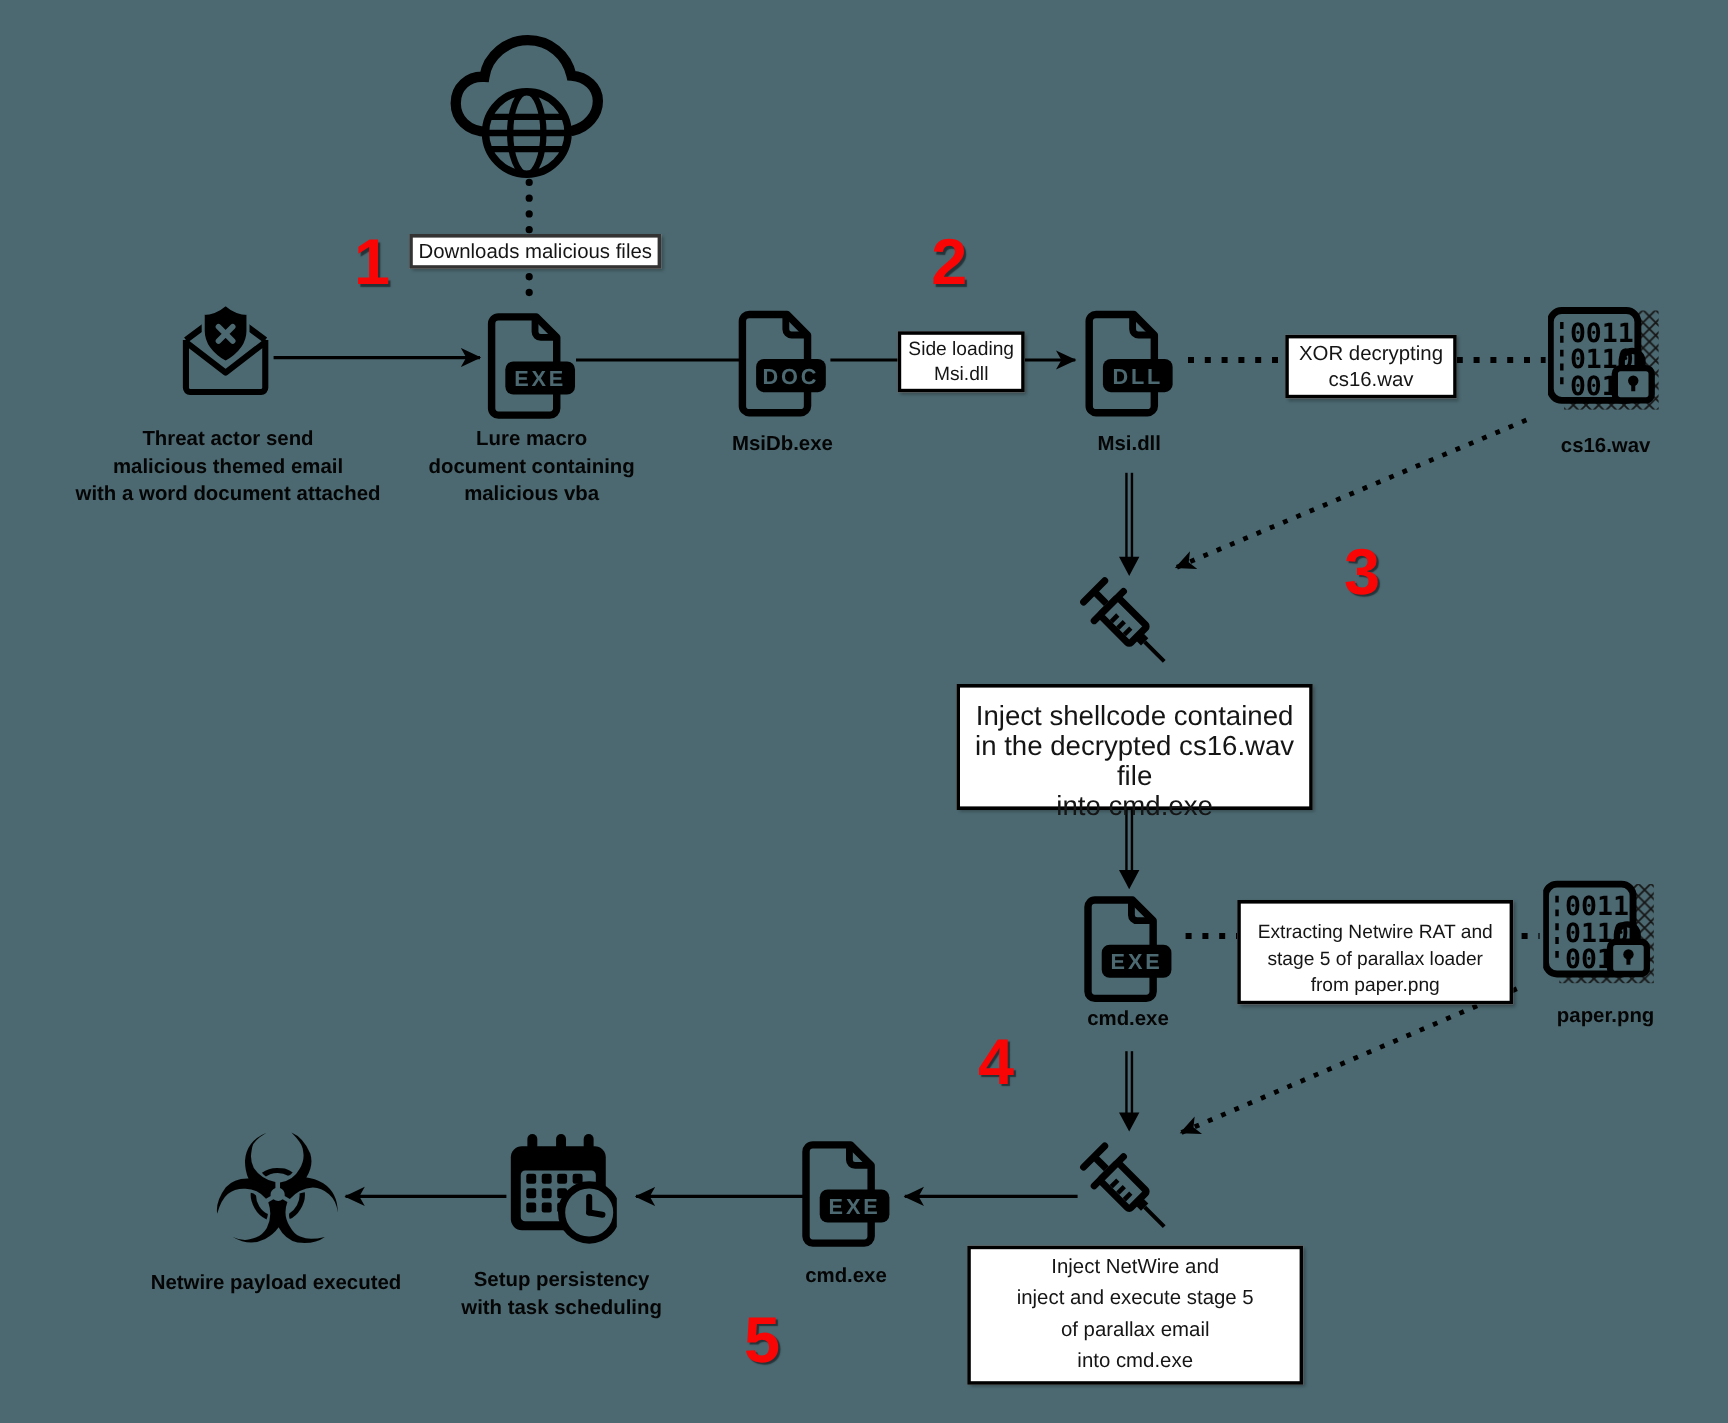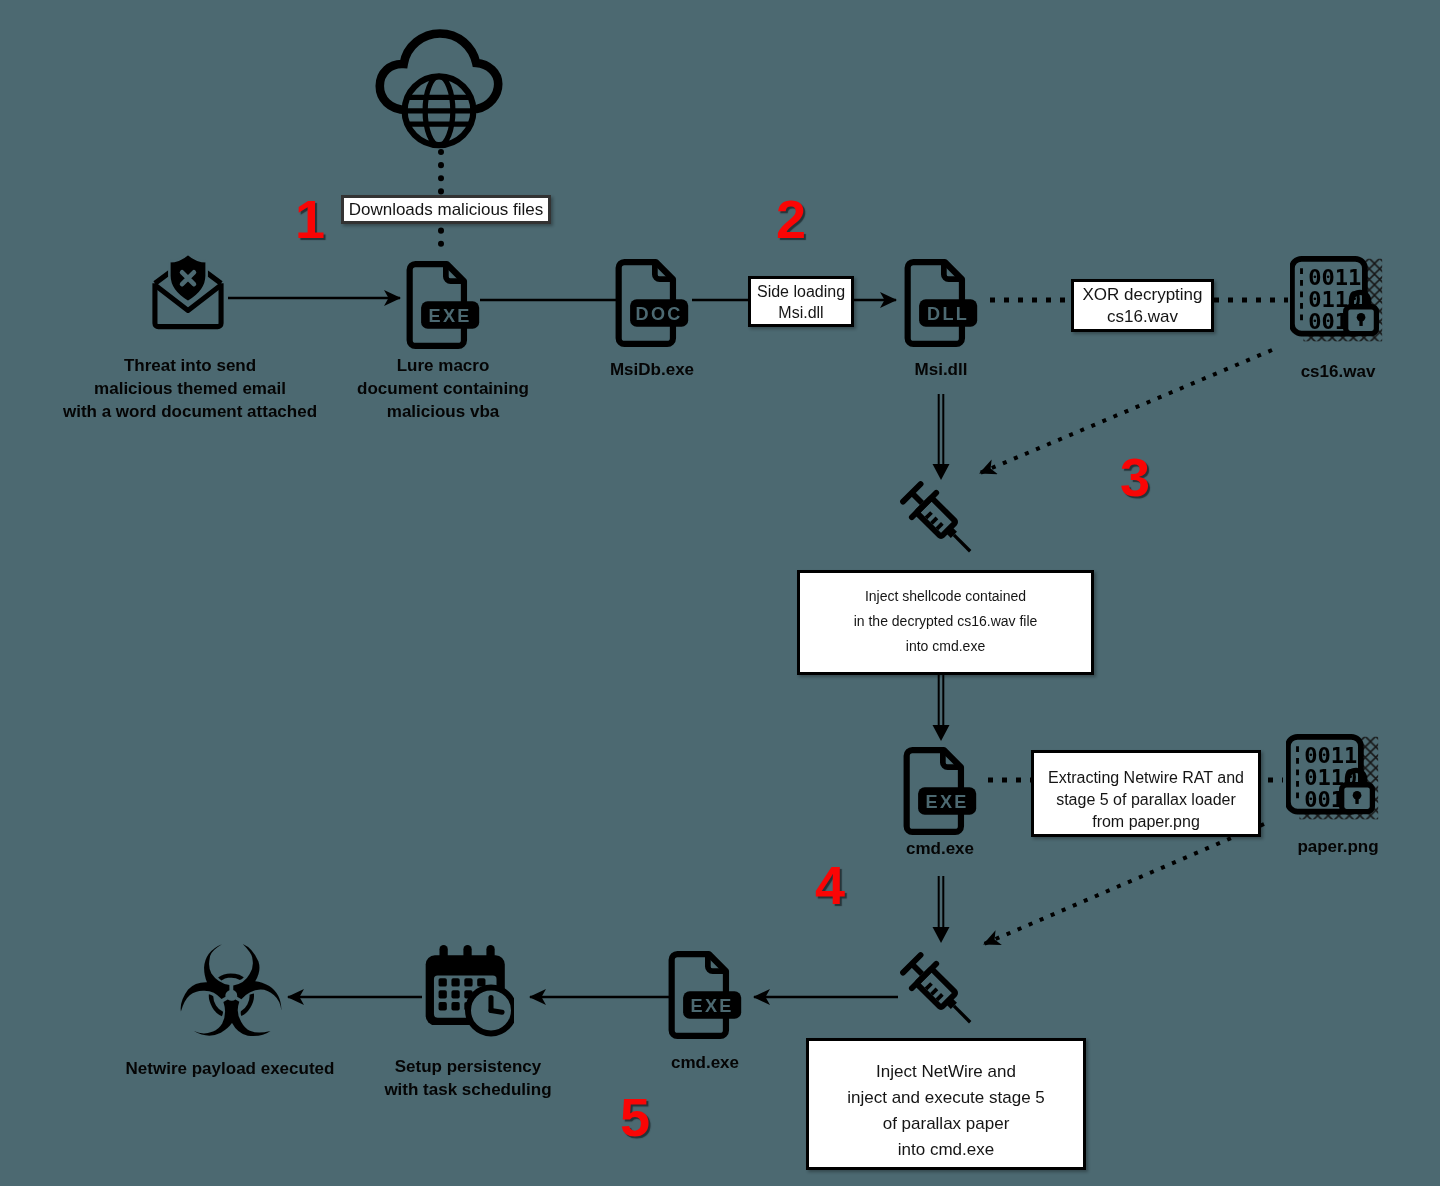--- a/index.html
+++ b/index.html
@@ -198,21 +198,21 @@
     <rect x="32" y="63" width="9" height="9" rx="2" fill="#000"></rect>
     <rect x="46" y="63" width="9" height="9" rx="2" fill="#000"></rect>
     <circle cx="75" cy="72" r="25" fill="#4c6971" stroke="#000" stroke-width="6.5"></circle>
     <line x1="75" y1="72" x2="75" y2="58" stroke="#000" stroke-width="5.5" stroke-linecap="round"></line>
     <line x1="75" y1="72" x2="87" y2="74" stroke="#000" stroke-width="5.5" stroke-linecap="round"></line>
   </svg>
 
   <div class="bio" style="left:165px;top:928px;">☣</div>
 
   <div class="nlabel" style="left:38px;top:354px;width:304px;">
-    <div>Threat into send</div>
+    <div>Threat actor send</div>
     <div>malicious themed email</div>
     <div>with a word document attached</div>
   </div>
 
   <div class="nlabel" style="left:343px;top:354px;width:200px;">
     <div>Lure macro</div>
     <div>document containing</div>
     <div>malicious vba</div>
   </div>
 
@@ -235,36 +235,36 @@
   <div class="abox" style="left:748px;top:276px;width:100px;height:43px;font-size:16px;line-height:21px;padding-top:2px;">
     <div>Side loading</div>
     <div>Msi.dll</div>
   </div>
 
   <div class="abox" style="left:1071px;top:279px;width:137px;height:45px;font-size:17px;line-height:22px;padding-top:2px;">
     <div>XOR decrypting</div>
     <div>cs16.wav</div>
   </div>
 
-  <div class="abox" style="left:797px;top:570px;width:291px;height:88px;font-size:14px;line-height:25px;padding-top:11px;">
+  <div class="abox" style="left:797px;top:570px;width:291px;height:88px;font-size:23px;line-height:25px;padding-top:11px;">
     <div>Inject shellcode contained</div>
     <div>in the decrypted cs16.wav file</div>
     <div>into cmd.exe</div>
   </div>
 
   <div class="abox" style="left:1031px;top:750px;width:224px;height:67px;font-size:16px;line-height:22px;padding-top:14px;">
     <div>Extracting Netwire RAT and</div>
     <div>stage 5 of parallax loader</div>
     <div>from paper.png</div>
   </div>
 
-  <div class="abox" style="left:806px;top:1038px;width:274px;height:108px;font-size:17px;line-height:26px;padding-top:18px;">
+  <div class="abox" style="left:806px;top:1038px;width:274px;height:108px;font-size:17px;line-height:26px;padding-top:2px;">
     <div>Inject NetWire and</div>
     <div>inject and execute stage 5</div>
-    <div>of parallax paper</div>
+    <div>of parallax email</div>
     <div>into cmd.exe</div>
   </div>
 
   <div class="step" style="left:288px;top:196px;">1</div>
   <div class="step" style="left:769px;top:196px;">2</div>
   <div class="step" style="left:1113px;top:454px;">3</div>
   <div class="step" style="left:808px;top:862px;">4</div>
   <div class="step" style="left:613px;top:1094px;">5</div>
 
 </div>

